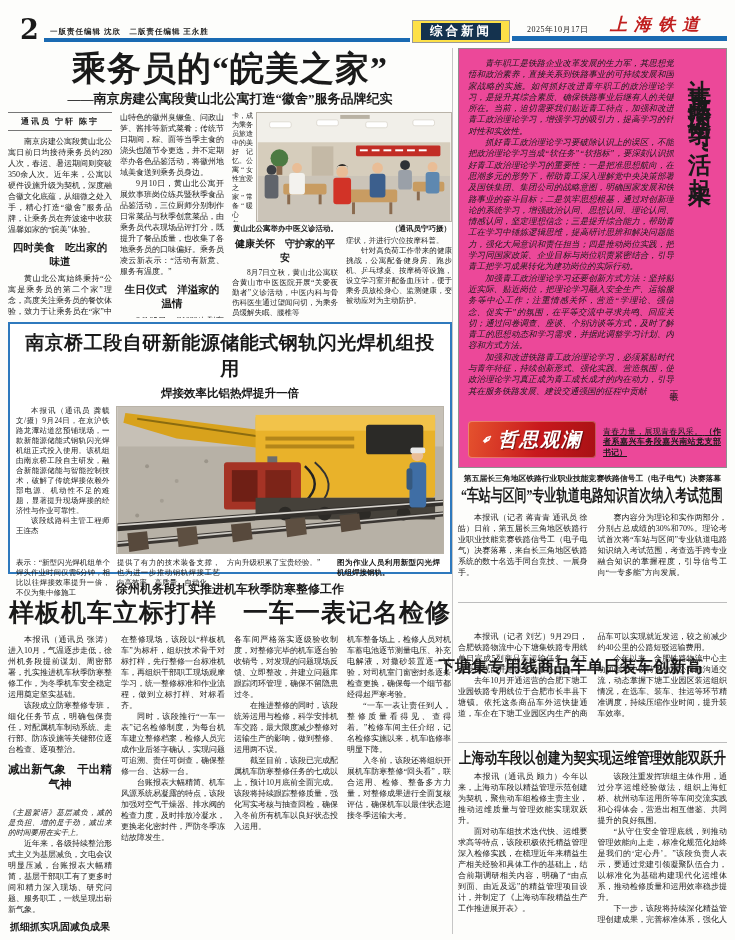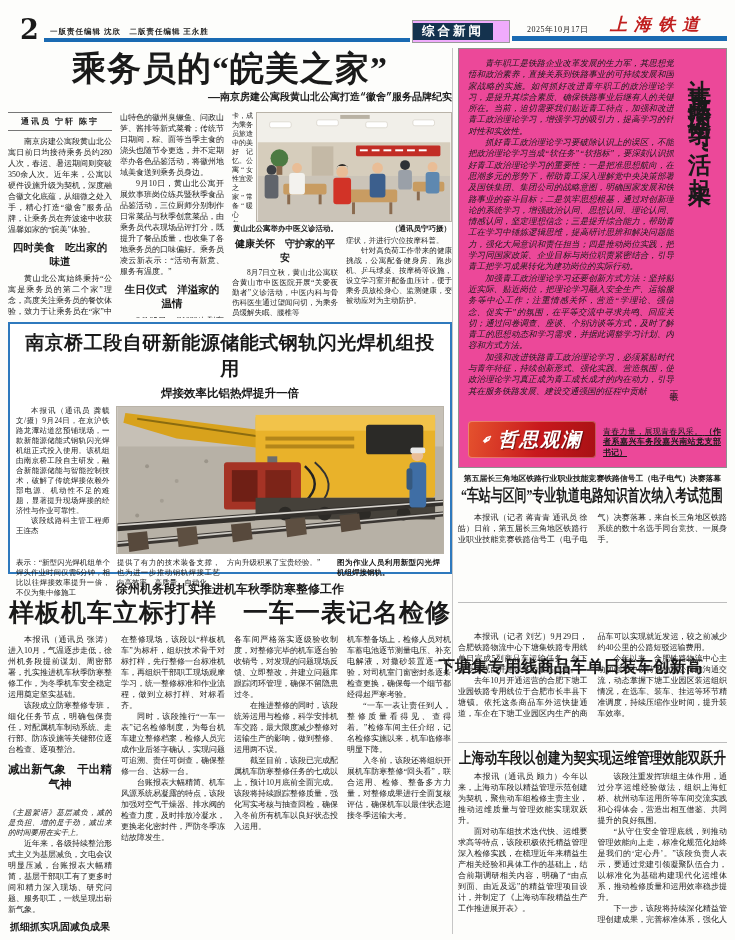--- a/index.html
+++ b/index.html
@@ -7,42 +7,42 @@
   .page {
     position:relative; width:735px; height:940px; background:#fdfdfb;
     font-family:"Liberation Serif","DejaVu Serif",serif; color:#1a1a1a; overflow:hidden;
   }
   .abs { position:absolute; }
 
   
   .pageno { font-size:27px; font-weight:bold; font-family:"DejaVu Serif",serif; }
   .editors { font-size:7.5px; font-weight:bold; letter-spacing:1px; color:#222; }
   .bluebar { background:#1a6ab2; }
-  .badgebox { width:98px; height:23px; border:1px solid #9a9a9a; background:#f0abfc;
-    display:flex; align-items:center; justify-content:flex-start; }
+  .badgebox { width:98px; height:23px; border:1px solid #9a9a9a; background:#fde047;
+    display:flex; align-items:center; justify-content:center; }
   .badge-navy { background:#14324e; color:#fff; font-size:12.5px; font-weight:bold;
     letter-spacing:3px; padding:2px 9px 3px; line-height:1; }
   .issuedate { font-size:8px; letter-spacing:0.5px; }
   .masthead { color:#c01f1f; font-size:17px; font-weight:bold; font-style:italic;
     letter-spacing:7px; font-family:"DejaVu Serif",serif; }
 
   
   .t { font-size:8px; line-height:11px; text-align:justify; text-indent:2em; }
   .t.ni { text-indent:0; }
   .t7 { font-size:7.5px; line-height:10px; text-align:justify; text-indent:2em; }
   .t7.ni { text-indent:0; }
   .tcol { overflow:hidden; }
   .subhead { font-size:10.5px; font-weight:bold; text-align:center; margin:6px 0 4px; }
   .subhead-sm { font-size:10px; font-weight:bold; text-align:center; margin:5px 0 3px; }
   .kicker { text-align:center; font-weight:bold; }
   .caption { font-size:7.5px; font-weight:bold; }
 
   
   .lead-title { width:444px; text-align:center; font-size:34px; font-weight:900; letter-spacing:1px; }
-  .lead-sub { width:444px; text-align:right; font-size:10px; font-weight:bold;font-family:Liberation Mono, monospace; }
+  .lead-sub { width:444px; text-align:center; font-size:13px; font-weight:bold; }
   .lead-cols { width:444px; height:206px; display:flex; gap:8px; }
   .lcol { width:104px; }
   .rarea { width:220px; }
   .byline { border-top:1px solid #777; border-bottom:1px solid #777; text-align:center;
     font-size:8px; font-weight:bold; padding:3px 0; margin-bottom:5px; letter-spacing:2px; }
   .r1 { display:flex; gap:3px; height:110px; }
   .strip { width:21px; font-size:7px; line-height:9px; text-align:justify; overflow:hidden; }
   .photo-frame { border:1px solid #b9b3a8; }
   .cap-row { display:flex; justify-content:space-between; align-items:center; height:13px; padding:0 1px; }
   .r2 { display:flex; gap:8px; margin-top:1px; height:80px; }
@@ -306,20 +306,21 @@
       </div>
     </div>
   </div>
 
   <div class="abs r-kicker" style="left:458px;top:473px;">第五届长三角地区铁路行业职业技能竞赛铁路信号工（电子电气）决赛落幕</div>
   <div class="abs signal-title-wrap" style="left:458px;top:484px;">
     <span class="h-scale">“车站与区间”专业轨道电路知识首次纳入考试范围</span>
   </div>
   <div class="abs twocol" style="left:458px;top:512px;height:86px;">
     <p>本报讯（记者 蒋青青 通讯员 徐皓）日前，第五届长三角地区铁路行业职业技能竞赛铁路信号工（电子电气）决赛落幕，来自长三角地区铁路系统的数十名选手同台竞技、一展身手。</p>
+    <p>赛内容分为理论和实作两部分，分别占总成绩的30%和70%。理论考试首次将“车站与区间”专业轨道电路知识纳入考试范围，考查选手跨专业融合知识的掌握程度，引导信号工向“一专多能”方向发展。</p>
 
   </div>
 
   <div class="abs hline" style="left:458px;top:602px;width:269px;"></div>
 
   <div class="abs xtj-title" style="left:436px;top:608px;margin-top:48px;">下塘集专用线商品车单日装车创新高</div>
   <div class="abs twocol" style="left:458px;top:631px;height:106px;">
     <p>本报讯（记者 刘艺）9月29日，合肥铁路物流中心下塘集铁路专用线单日完成5列商品车运输任务，创下该专用线自开通以来的最高纪录。</p>
     <p>去年10月开通运营的合肥下塘工业园铁路专用线位于合肥市长丰县下塘镇。依托这条商品车外运快捷通道，车企在下塘工业园区内生产的商品车可以实现就近发运，较之前减少约40公里的公路短驳运输费用。</p>
     <p>今年以来，合肥铁路物流中心主动加强与中铁特货物流公司的沟通交流，动态掌握下塘工业园区装运组织情况，在选车、装车、挂运等环节精准调度，持续压缩作业时间，提升装车效率。</p>

